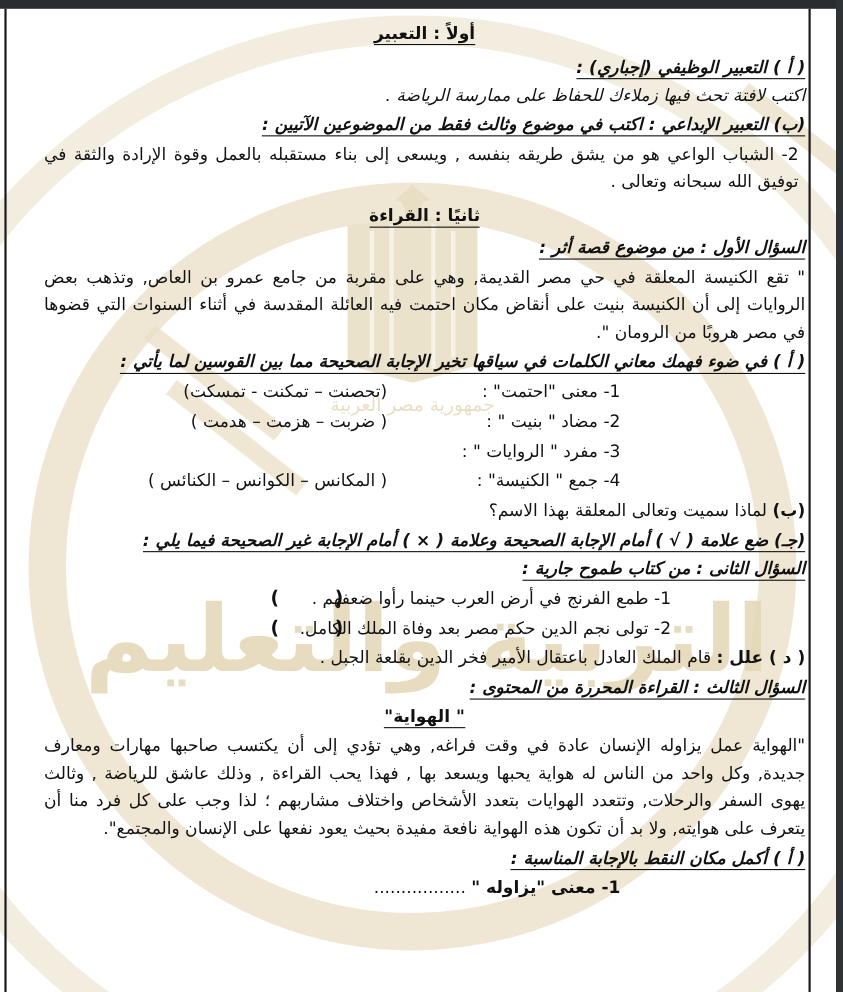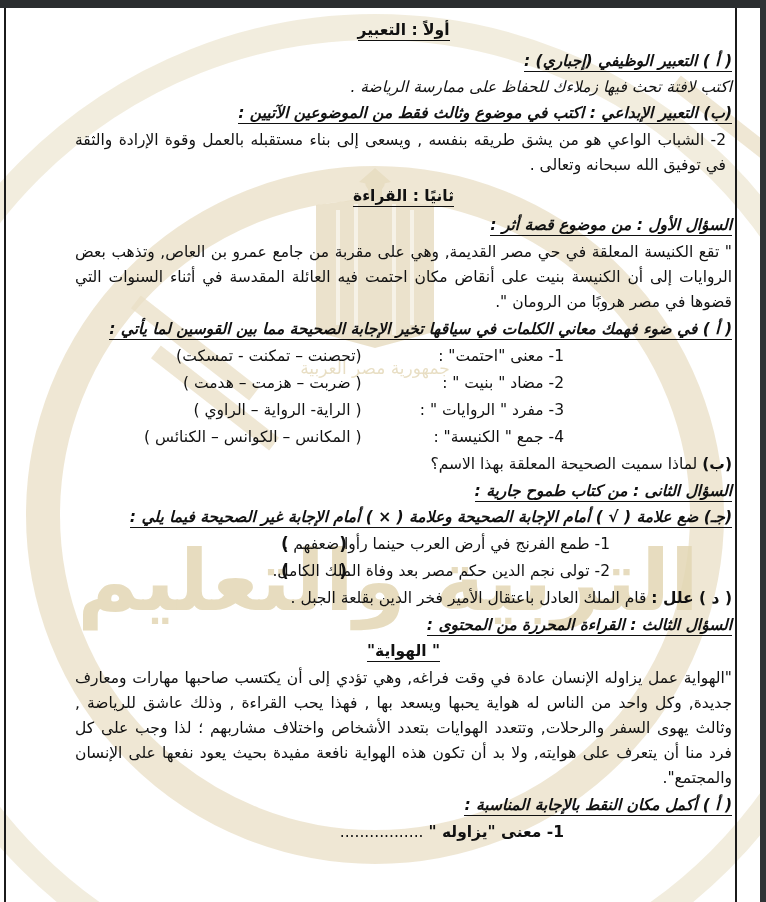--- a/index.html
+++ b/index.html
@@ -16,21 +16,21 @@
   .frame-left  { position:absolute; top:8px; left:4px;  width:2px; height:894px; background:#1b1b1b; z-index:5; }
   .frame-right { position:absolute; top:8px; left:735px; width:2px; height:894px; background:#1b1b1b; z-index:5; }
 
   
   #watermark { position:absolute; top:0; left:0; z-index:1; pointer-events:none; }
 
   
   #content {
     position:relative; z-index:2;
     padding:16px 34px 0 40px;
-    font-size:15.5px; line-height:25px;margin-left:35px;
+    font-size:15.5px; line-height:25px;
   }
   .center { text-align:center; }
   .hd { font-weight:bold; }
   .ul { border-bottom:1.6px solid #111; padding-bottom:1px; }
   .title-line { margin:2px 0 6px; }
   .line { margin:1px 0;font-style:italic; }
   .para { text-align:justify; margin:2px 0; }
   .topic { padding-right:6px; margin:2px 0; text-align:justify; }
   .sec-title { margin:6px 0 4px; }
 
@@ -127,37 +127,36 @@
     <div class="vocab-row">
       <span class="vocab-label">1- معنى  "احتمت"  :</span>
       <span class="vocab-choices">(تحصنت  –  تمكنت -  تمسكت)</span>
     </div>
     <div class="vocab-row">
       <span class="vocab-label">2- مضاد " بنيت "  :</span>
       <span class="vocab-choices">( ضربت   – هزمت –  هدمت  )</span>
     </div>
     <div class="vocab-row">
       <span class="vocab-label">3- مفرد " الروايات "  :</span>
-      <span class="vocab-choices">( الراية- الرواية  –  الراوي )</span>
     </div>
     <div class="vocab-row">
       <span class="vocab-label">4- جمع  " الكنيسة"  :</span>
       <span class="vocab-choices">( المكانس – الكوانس  –  الكنائس  )</span>
     </div>
 
     <div class="q-line">
       <span class="lbl-bold">(ب)</span>
-      <span>لماذا سميت الصحيحة المعلقة بهذا الاسم؟</span>
+      <span>لماذا سميت وتعالى المعلقة بهذا الاسم؟</span>
     </div>
 
     <div class="line">
-      <span class="hd ul">السؤال الثانى :  من كتاب طموح جارية :</span>
+      <span class="hd ul">(جـ) ضع علامة ( √ ) أمام الإجابة الصحيحة وعلامة ( × ) أمام الإجابة غير الصحيحة فيما يلي :</span>
     </div>
     <div class="line">
-      <span class="hd ul">(جـ) ضع علامة ( √ ) أمام الإجابة الصحيحة وعلامة ( × ) أمام الإجابة غير الصحيحة فيما يلي :</span>
+      <span class="hd ul">السؤال الثانى :  من كتاب طموح جارية :</span>
     </div>
 
     <div class="tick-row">
       <span>1- طمع الفرنج في أرض العرب حينما رأوا ضعفهم .</span>
       <span class="parens">
         <span>(</span>
         <span>)</span>
       </span>
     </div>
     <div class="tick-row">

